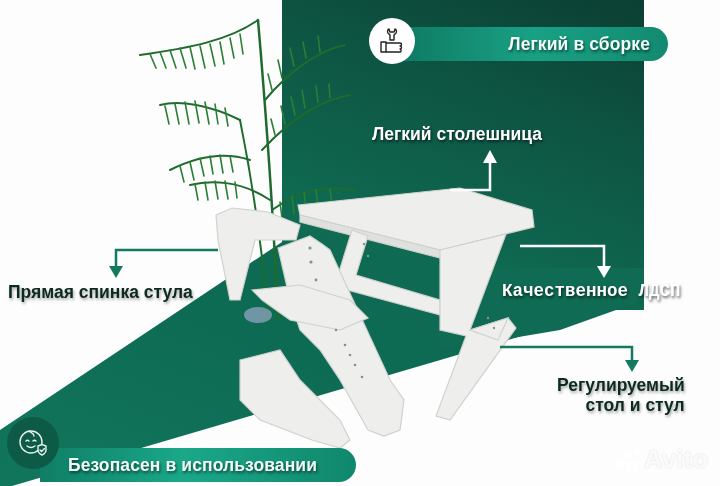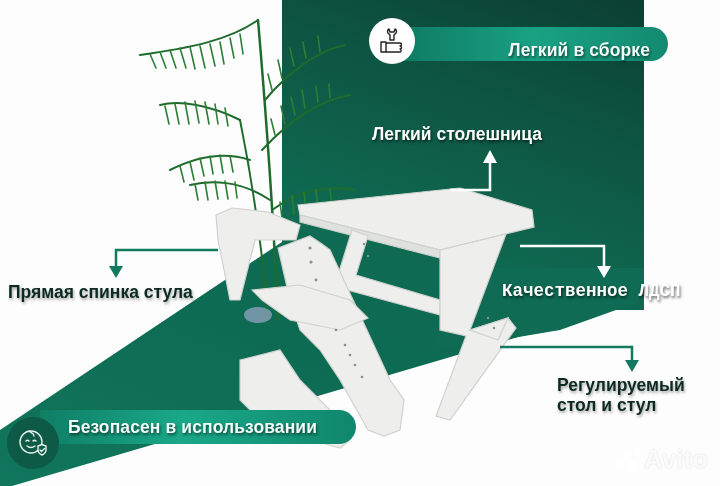--- a/index.html
+++ b/index.html
@@ -4,22 +4,22 @@
 <style>
   html,body{margin:0;padding:0;}
   body{width:720px;height:486px;overflow:hidden;background:#ffffff;position:relative;font-family:"Liberation Sans","DejaVu Sans",sans-serif;}
   .scene{position:absolute;left:0;top:0;width:720px;height:486px;overflow:hidden;background:#fdfdfd;}
   .backdrop{position:absolute;left:282px;top:0;width:362px;height:310px;
     background:linear-gradient(200deg,#0b3f33 0%,#0e5543 35%,#0f6a52 75%,#10704f 100%);}
   .floor{position:absolute;left:0;top:0;width:720px;height:486px;}
   .plant{position:absolute;left:0;top:0;width:720px;height:486px;}
   .furniture{position:absolute;left:0;top:0;width:720px;height:486px;}
   .pill{position:absolute;height:34px;border-radius:17px;display:flex;align-items:center;}
-  .pill-top{left:400px;top:27px;width:268px;background:linear-gradient(90deg,#0f7a63 0%,#19a184 50%,#138a70 100%);justify-content:flex-end;padding-right:18px;box-sizing:border-box;border-radius:0 17px 17px 0;align-items:flex-end;}
-  .pill-bottom{left:40px;top:410px;width:316px;background:linear-gradient(90deg,#0f7e65 0%,#1aa889 45%,#10876c 100%);padding-left:28px;box-sizing:border-box;border-radius:0 17px 17px 0;}
+  .pill-top{left:400px;top:27px;width:268px;background:linear-gradient(90deg,#0f7a63 0%,#19a184 50%,#138a70 100%);justify-content:flex-end;padding-right:18px;box-sizing:border-box;border-radius:0 17px 17px 0;}
+  .pill-bottom{left:40px;top:448px;width:316px;background:linear-gradient(90deg,#0f7e65 0%,#1aa889 45%,#10876c 100%);padding-left:28px;box-sizing:border-box;border-radius:0 17px 17px 0;}
   .pill-text{color:#f2fbf7;font-weight:bold;font-size:17.5px;letter-spacing:0.1px;text-shadow:1px 2px 3px rgba(0,0,0,0.55);white-space:nowrap;}
   .badge{position:absolute;border-radius:50%;display:flex;align-items:center;justify-content:center;}
   .badge-top{left:369px;top:18px;width:46px;height:46px;background:#ffffff;}
   .badge-bottom{left:7px;top:417px;width:52px;height:52px;background:#0d5a47;}
   .label{position:absolute;font-weight:bold;font-size:17.5px;white-space:nowrap;line-height:1.15;}
   .label-light{color:#ffffff;text-shadow:1px 2px 3px rgba(0,0,0,0.6);}
   .label-dark{color:#0c2a22;text-shadow:1px 2px 3px rgba(0,0,0,0.35);text-align:center;}
   .connector{position:absolute;left:0;top:0;width:720px;height:486px;pointer-events:none;}
   .watermark{position:absolute;left:612px;top:444px;color:rgba(255,255,255,0.85);font-size:26px;font-weight:bold;display:flex;align-items:center;gap:2px;text-shadow:0 0 2px rgba(0,0,0,0.15);}
   .wm-dots{position:relative;width:30px;height:26px;}
@@ -129,21 +129,21 @@
   </div>
 
   <div class="label label-light" style="left:372px;top:124px;">Легкий столешница</div>
 
   <div class="label label-dark" style="left:8px;top:282px;">Прямая спинка стула</div>
 
   <div class="label label-light" style="left:502px;top:281px;font-family:Liberation Mono, monospace;">
     <span>Качественное ЛДСП</span>
   </div>
 
-  <div class="label label-dark" style="left:557px;top:375px;text-align:left;">
+  <div class="label label-dark" style="left:557px;top:375px;text-align:right;">
     <div>Регулируемый</div>
     <div>стол и стул</div>
   </div>
 
   <div class="pill pill-bottom">
     <span class="pill-text">Безопасен в использовании</span>
   </div>
   <div class="badge badge-bottom">
     <svg width="36" height="36" viewBox="0 0 36 36" fill="none" stroke="#e8f3ef" stroke-width="1.4" stroke-linecap="round">
       <circle cx="16" cy="17" r="11"></circle>

